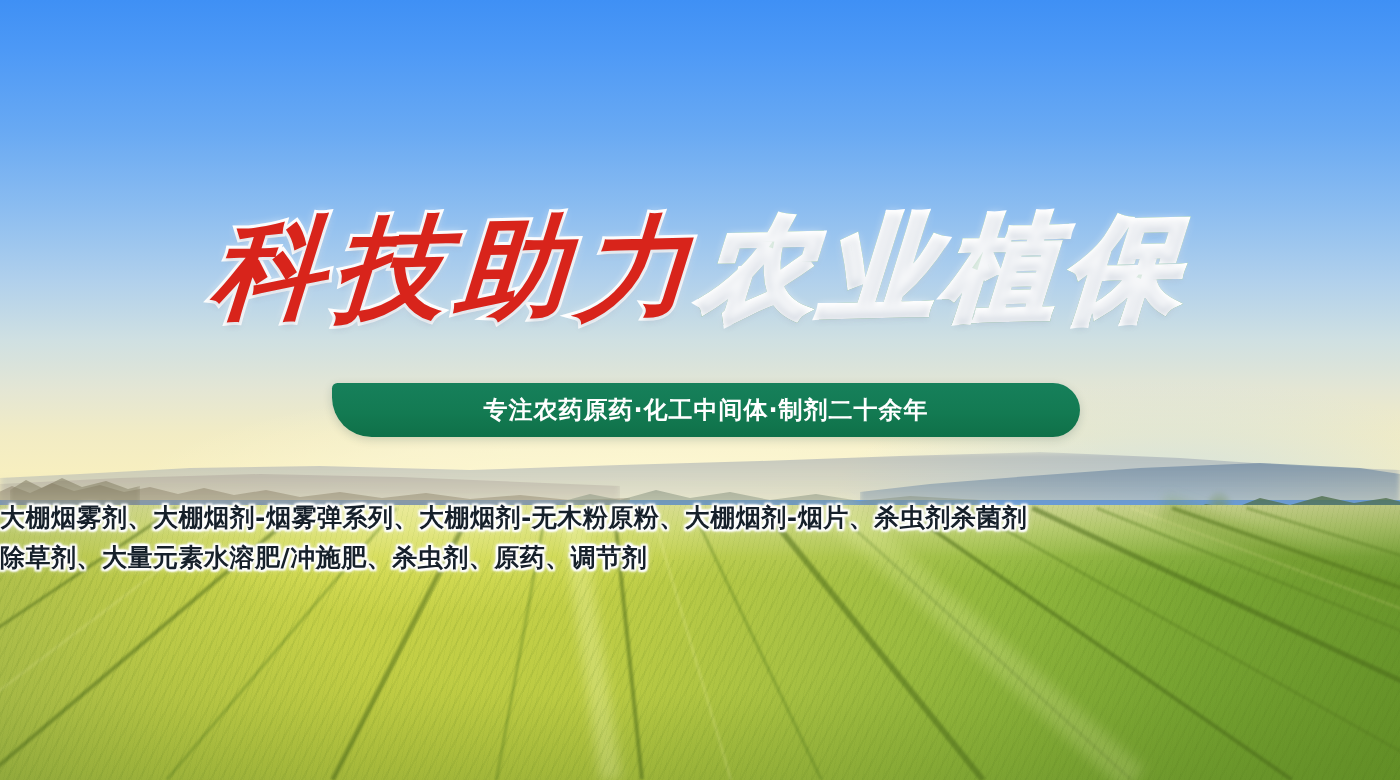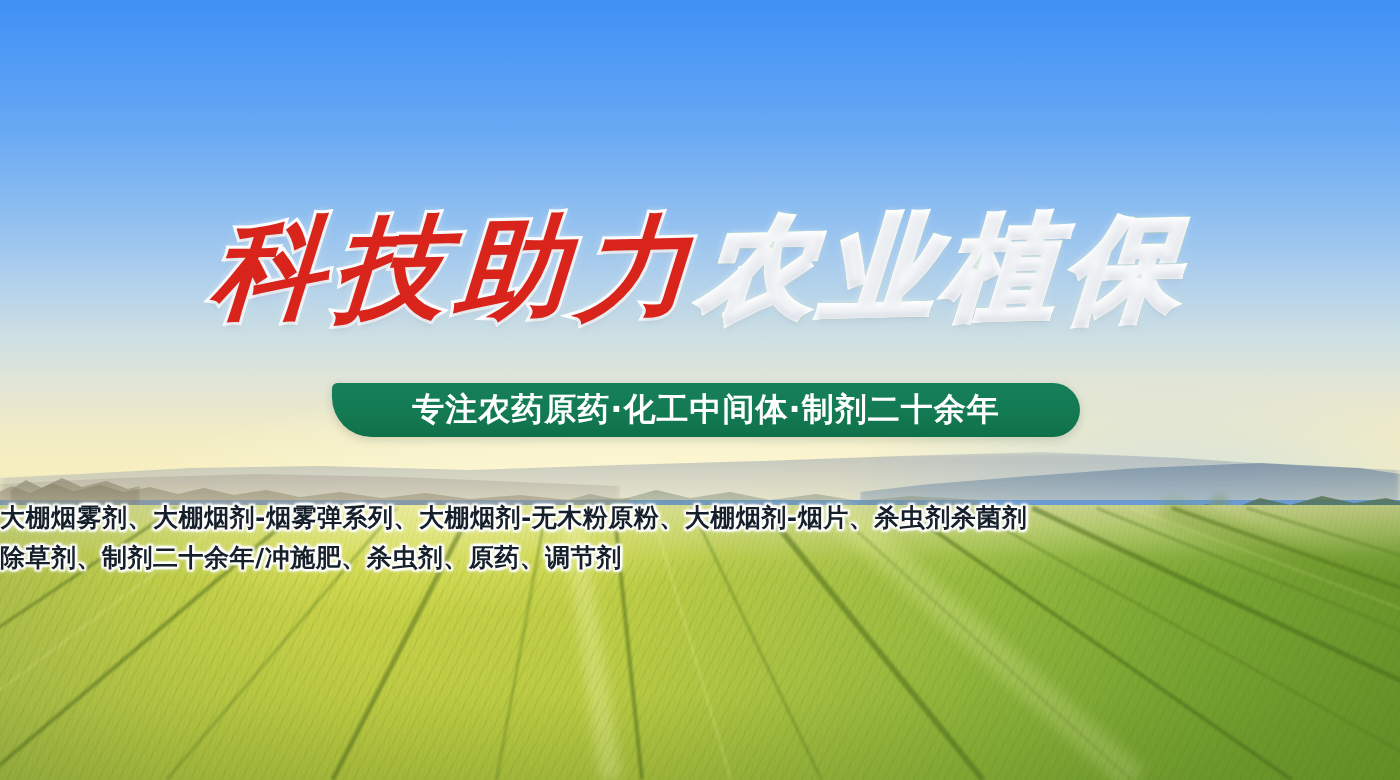--- a/index.html
+++ b/index.html
@@ -193,21 +193,21 @@
   .pill{
     position:absolute;left:332px;top:383px;
     width:748px;height:54px;
     background:linear-gradient(to bottom,#16805b 0%,#137a52 55%,#0f7048 100%);
     border-radius:6px 30px 30px 44px;
     box-shadow:0 3px 10px rgba(20,60,60,.18);
   }
   .pill-text{
     position:absolute;left:332px;top:383px;width:748px;height:54px;
     display:flex;align-items:center;justify-content:center;
-    color:#ffffff;font-size:32px;font-weight:700;
+    color:#ffffff;font-size:24px;font-weight:700;
     letter-spacing:1px;white-space:nowrap;
     font-family:"DejaVu Sans","Liberation Sans",sans-serif;
   }
 
   
   .products{
     position:absolute;left:0;top:498px;width:1400px;
   }
   .prod-line{
     font-size:25px;font-weight:700;line-height:40px;
@@ -275,16 +275,16 @@
 
   <div class="title">
     <span class="red">科</span><span class="red">技</span><span class="red">助</span><span class="red">力</span><span class="grn">农</span><span class="grn">业</span><span class="grn">植</span><span class="grn">保</span>
   </div>
 
   <div class="pill"></div>
   <div class="pill-text">专注农药原药·化工中间体·制剂二十余年</div>
 
   <div class="products">
     <div class="prod-line">大棚烟雾剂、大棚烟剂-烟雾弹系列、大棚烟剂-无木粉原粉、大棚烟剂-烟片、杀虫剂杀菌剂</div>
-    <div class="prod-line">除草剂、制剂二十余年/冲施肥、杀虫剂、原药、调节剂</div>
+    <div class="prod-line">除草剂、大量元素水溶肥/冲施肥、杀虫剂、原药、调节剂</div>
   </div>
 
 </div>
 
 </body></html>

